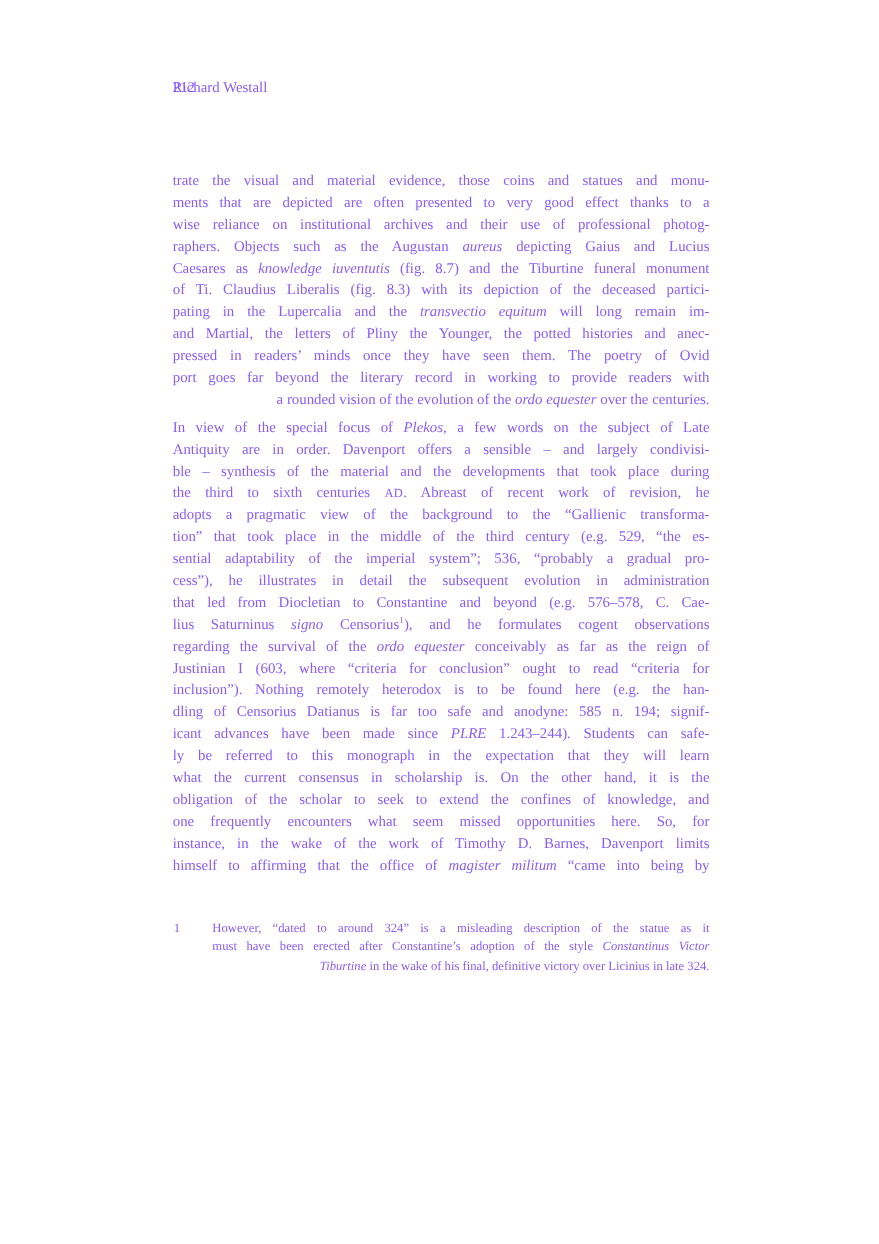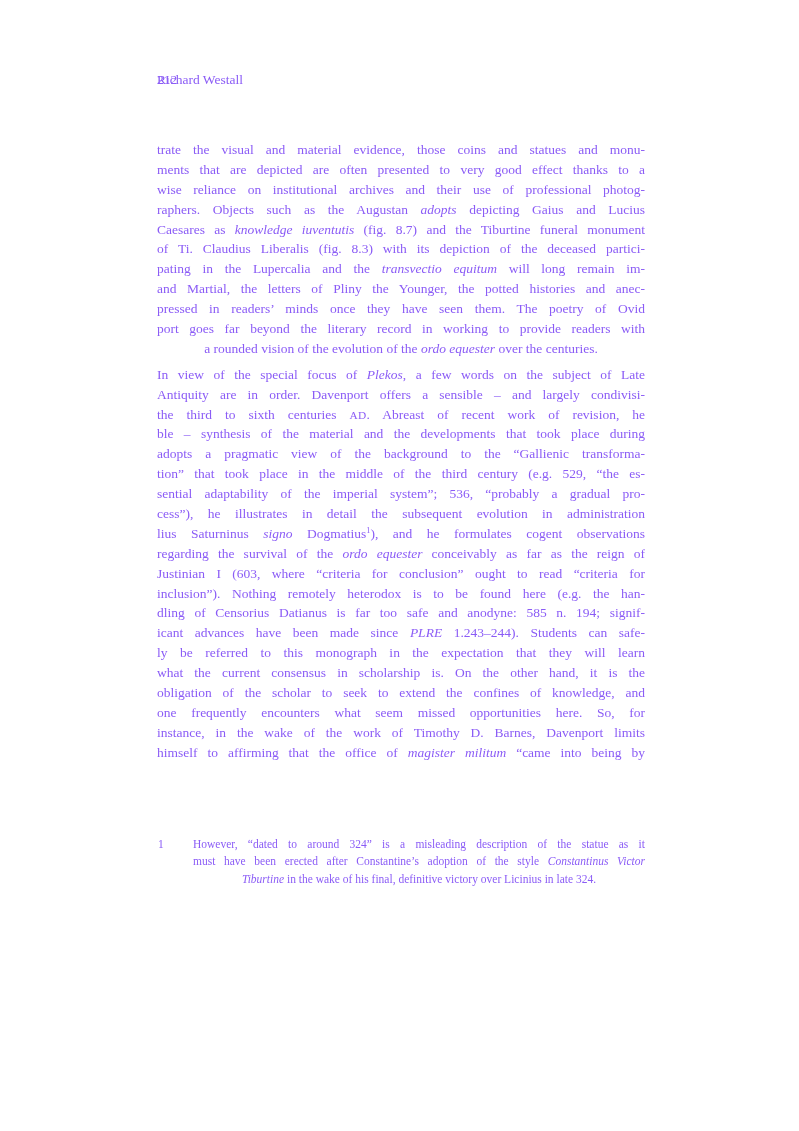--- a/index.html
+++ b/index.html
@@ -17,28 +17,28 @@
     top: 72px;
     left: 157px;
     width: 488px;
     font-size: 13.5px;
     line-height: 16px;
   }
   .page-num { position: absolute; left: 0; top: 0; }
   .running-title { }
   .body-text {
     position: absolute;
-    top: 140px;
+    top: 154px;
     left: 157px;
     width: 488px;
     font-size: 13.5px;
   }
   .para .tline { line-height: 19.9px; height: 19.9px; white-space: normal; }
   .para + .para { margin-top: 6px; }
-  .tline { text-align: center; }
+  .tline { text-align: right; }
   .tline.just { text-align: justify; text-align-last: justify; }
   em { font-style: italic; }
   sup { font-size: 0.62em; vertical-align: super; line-height: 0; }
   .sc { font-size: 0.84em; letter-spacing: 0.4px; }
   .footnote {
     position: absolute;
     top: 836px;
     left: 157px;
     width: 488px;
     font-size: 11.5px;
@@ -55,39 +55,40 @@
   <div class="header">
     <span class="page-num">212</span>
     <div class="running-title">Richard Westall</div>
   </div>
 
   <div class="body-text">
     <div class="para">
         <div class="tline just"><span>trate the visual and material evidence, those coins and statues and monu-</span></div>
         <div class="tline just"><span>ments that are depicted are often presented to very good effect thanks to a</span></div>
         <div class="tline just"><span>wise reliance on institutional archives and their use of professional photog-</span></div>
-        <div class="tline just"><span>raphers. Objects such as the Augustan </span><em>adopts</em><span> depicting Gaius and Lucius</span></div>
+        <div class="tline just"><span>raphers. Objects such as the Augustan </span><em>aureus</em><span> depicting Gaius and Lucius</span></div>
         <div class="tline just"><span>Caesares as </span><em>knowledge iuventutis</em><span> (fig. 8.7) and the Tiburtine funeral monument</span></div>
         <div class="tline just"><span>of Ti. Claudius Liberalis (fig. 8.3) with its depiction of the deceased partici-</span></div>
         <div class="tline just"><span>pating in the Lupercalia and the </span><em>transvectio equitum</em><span> will long remain im-</span></div>
         <div class="tline just"><span>and Martial, the letters of Pliny the Younger, the potted histories and anec-</span></div>
         <div class="tline just"><span>pressed in readers’ minds once they have seen them. The poetry of Ovid</span></div>
         <div class="tline just"><span>port goes far beyond the literary record in working to provide readers with</span></div>
         <div class="tline"><span>a rounded vision of the evolution of the </span><em>ordo equester</em><span> over the centuries.</span></div>
       </div>
     <div class="para">
         <div class="tline just"><span>In view of the special focus of </span><em>Plekos</em><span>, a few words on the subject of Late</span></div>
         <div class="tline just"><span>Antiquity are in order. Davenport offers a sensible – and largely condivisi-</span></div>
+        <div class="tline just"><span>ble – synthesis of the material and the developments that took place during</span></div>
         <div class="tline just"><span>the third to sixth centuries </span><span class="sc">AD</span><span>. Abreast of recent work of revision, he</span></div>
-        <div class="tline just"><span>ble – synthesis of the material and the developments that took place during</span></div>
         <div class="tline just"><span>adopts a pragmatic view of the background to the “Gallienic transforma-</span></div>
         <div class="tline just"><span>tion” that took place in the middle of the third century (e.g. 529, “the es-</span></div>
         <div class="tline just"><span>sential adaptability of the imperial system”; 536, “probably a gradual pro-</span></div>
         <div class="tline just"><span>cess”), he illustrates in detail the subsequent evolution in administration</span></div>
-        <div class="tline just"><span>lius Saturninus </span><em>signo</em><span> Dogmatius</span><sup>1</sup><span>), and he formulates cogent observations</span></div>
+        <div class="tline just"><span>that led from Diocletian to Constantine and beyond (e.g. 576–578, C. Cae-</span></div>
+        <div class="tline just"><span>lius Saturninus </span><em>signo</em><span> Censorius</span><sup>1</sup><span>), and he formulates cogent observations</span></div>
         <div class="tline just"><span>regarding the survival of the </span><em>ordo equester</em><span> conceivably as far as the reign of</span></div>
         <div class="tline just"><span>Justinian I (603, where “criteria for conclusion” ought to read “criteria for</span></div>
         <div class="tline just"><span>inclusion”). Nothing remotely heterodox is to be found here (e.g. the han-</span></div>
         <div class="tline just"><span>dling of Censorius Datianus is far too safe and anodyne: 585 n. 194; signif-</span></div>
         <div class="tline just"><span>icant advances have been made since </span><em>PLRE</em><span> 1.243–244). Students can safe-</span></div>
         <div class="tline just"><span>ly be referred to this monograph in the expectation that they will learn</span></div>
         <div class="tline just"><span>what the current consensus in scholarship is. On the other hand, it is the</span></div>
         <div class="tline just"><span>obligation of the scholar to seek to extend the confines of knowledge, and</span></div>
         <div class="tline just"><span>one frequently encounters what seem missed opportunities here. So, for</span></div>
         <div class="tline just"><span>instance, in the wake of the work of Timothy D. Barnes, Davenport limits</span></div>

